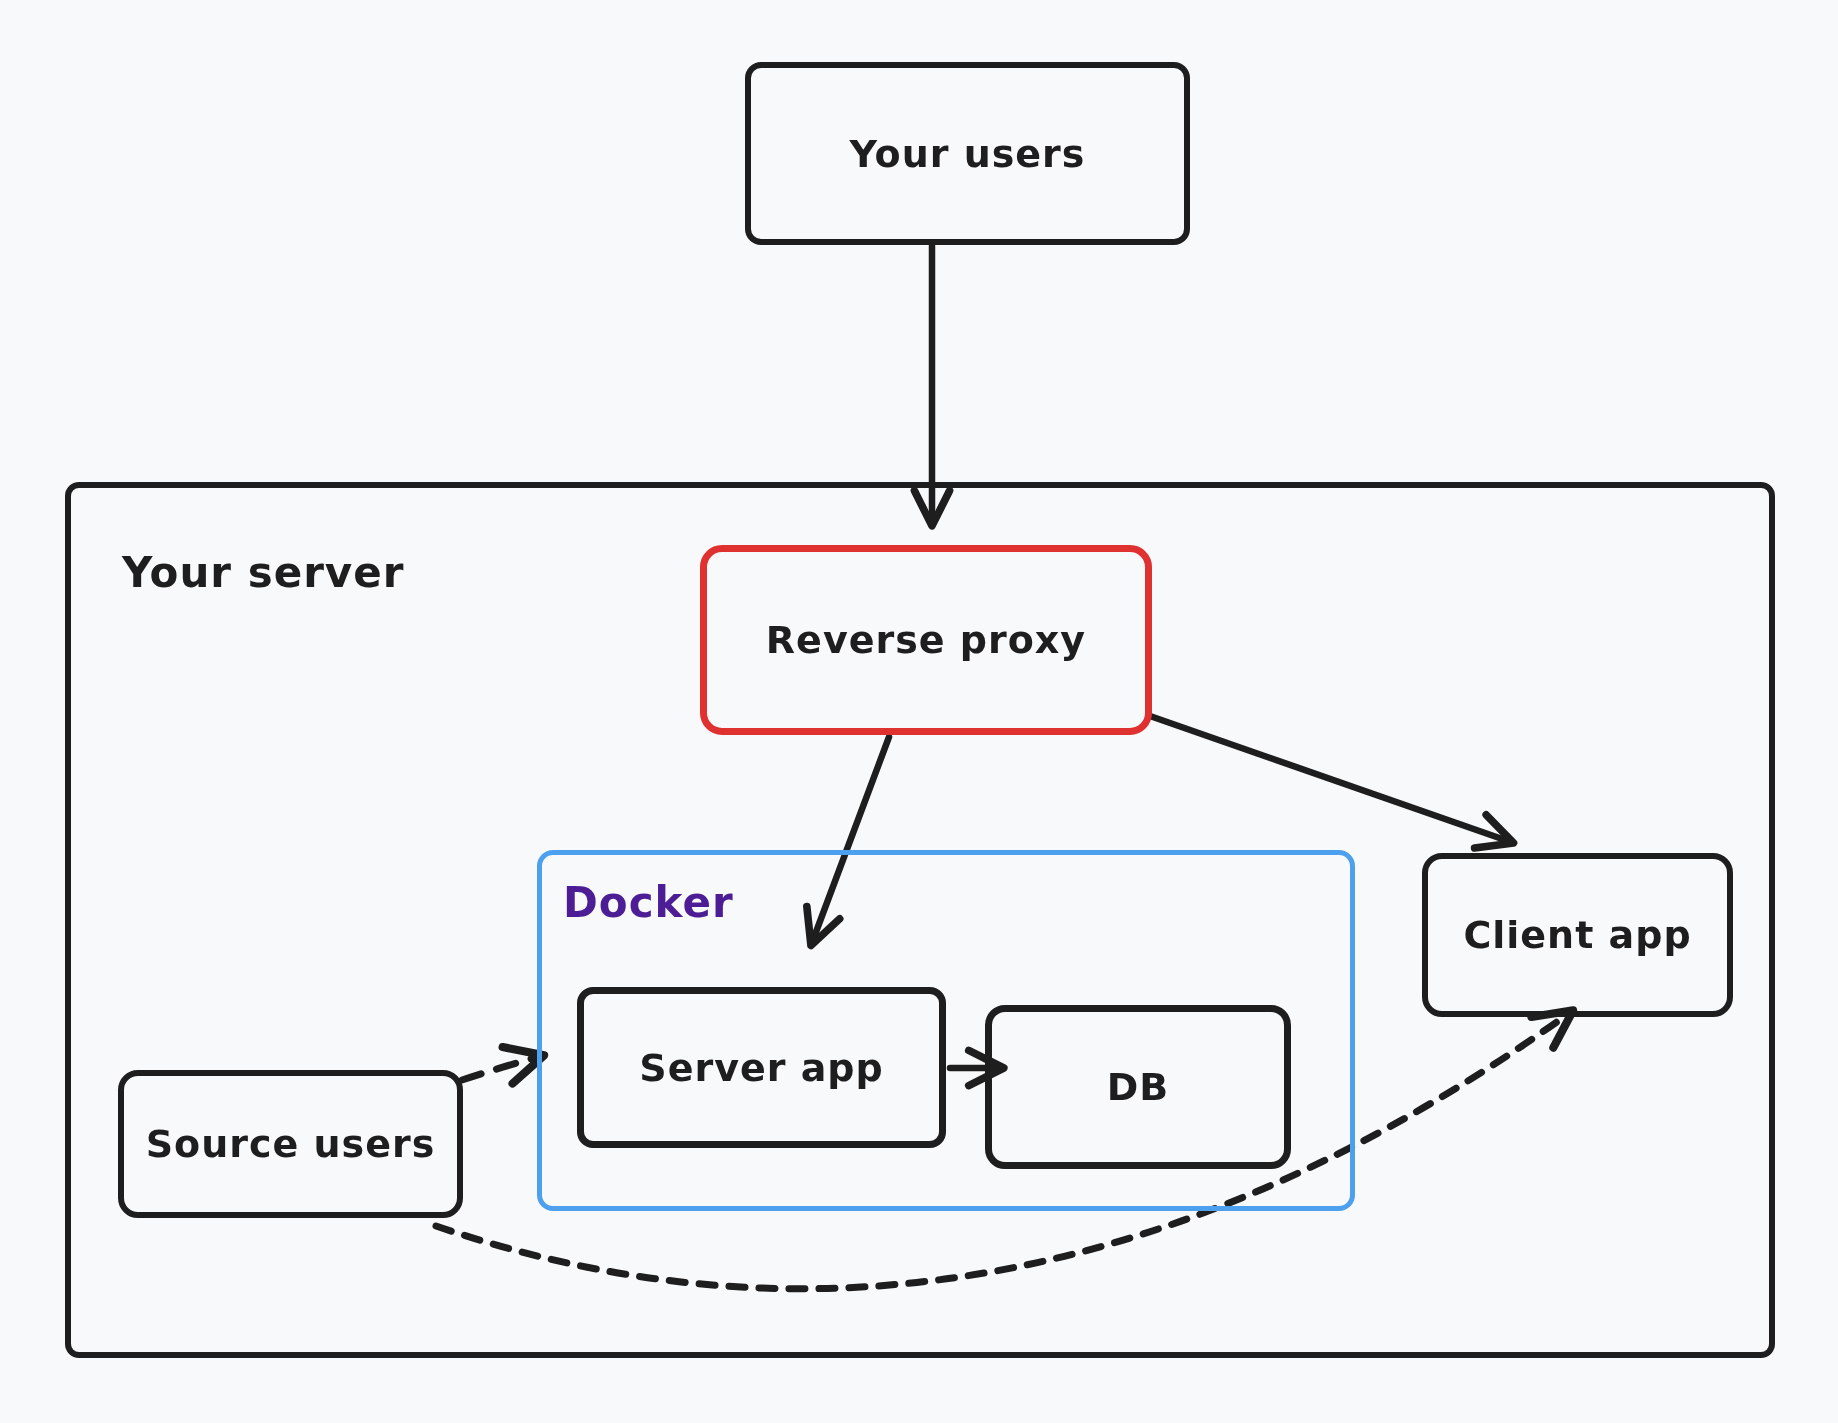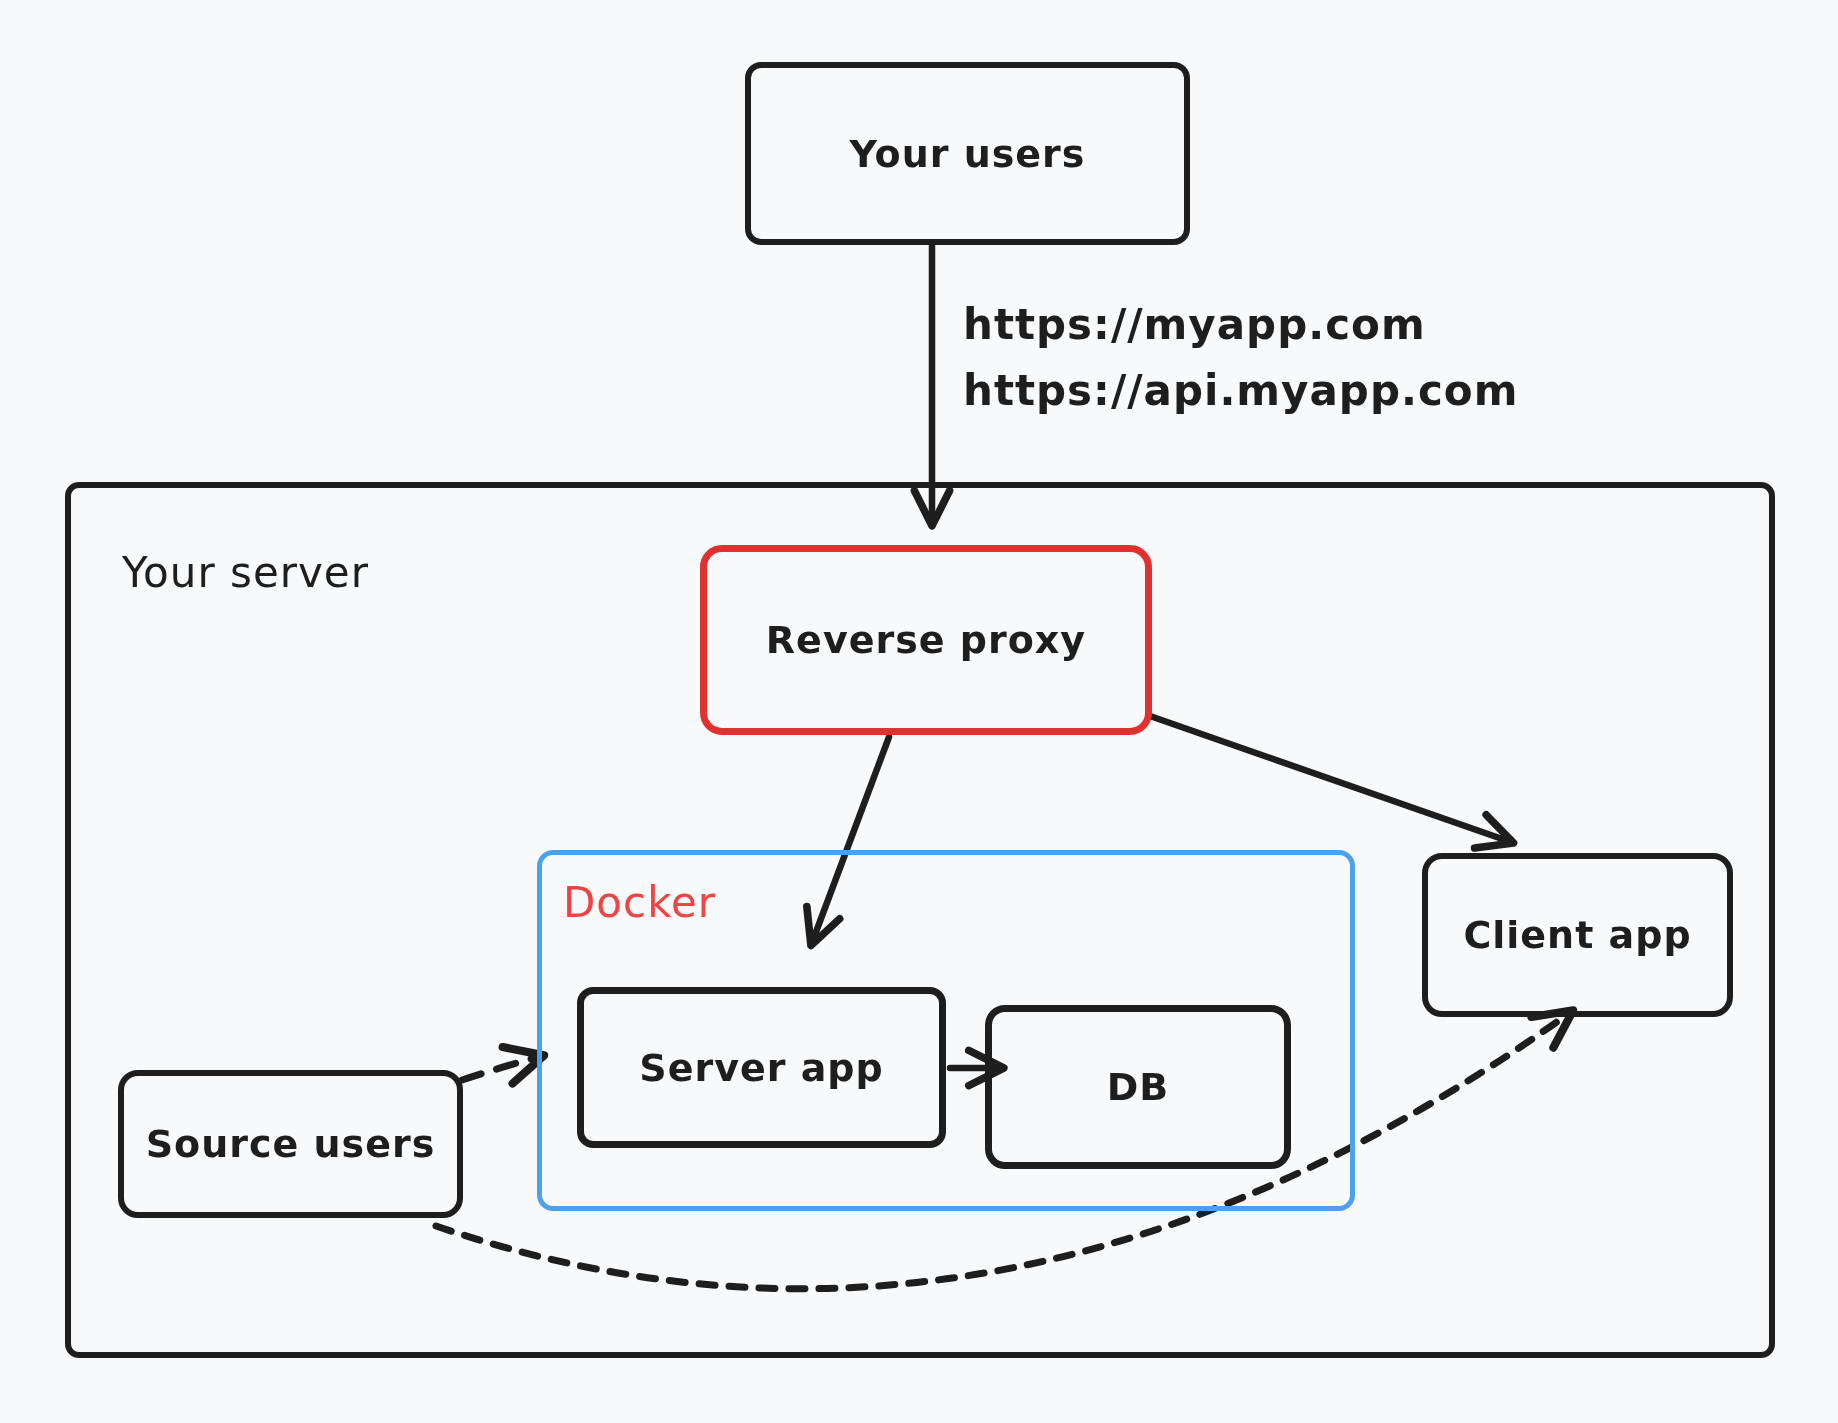--- a/index.html
+++ b/index.html
@@ -17,30 +17,30 @@
     box-sizing:border-box;
     border:6px solid #1e1e1e;
     border-radius:20px;
     display:flex;align-items:center;justify-content:center;
     font-weight:700;font-size:38px;
     background:transparent;
     letter-spacing:1px;
   }
   .group-label{
     position:absolute;
-    font-weight:400;font-size:42px;
+    font-weight:700;font-size:42px;
     letter-spacing:1px;
   }
   
   .users-box{left:710px;top:62px;width:445px;height:183px;border-radius:16px;margin-left:35px;}
   .server-group{left:65px;top:482px;width:1710px;height:876px;border-radius:14px;}
   .server-label{left:122px;top:548px;}
   .proxy-box{left:700px;top:545px;width:452px;height:190px;border-color:#e03131;border-width:7px;border-radius:22px;justify-content:center;}
   .docker-group{left:537px;top:850px;width:818px;height:361px;border:5px solid #4da0ed;border-radius:16px;position:absolute;box-sizing:border-box;}
-  .docker-label{left:563px;top:878px;color:#ef4444;}
+  .docker-label{left:563px;top:878px;color:#4c1d95;}
   .serverapp-box{left:577px;top:987px;width:369px;height:161px;border-width:7px;border-radius:16px;}
   .db-box{left:985px;top:1005px;width:306px;height:164px;border-width:7px;}
   .client-box{left:1422px;top:853px;width:311px;height:164px;}
   .source-box{left:118px;top:1070px;width:345px;height:148px;}
   .url-labels{
     position:absolute;left:963px;top:292px;
     font-weight:700;font-size:42px;line-height:66px;
     letter-spacing:1px;
   }
 </style>
@@ -66,24 +66,20 @@
 
     <path d="M 462 1080 Q 505 1066 538 1057" stroke="#1e1e1e" stroke-width="7" stroke-dasharray="20 16" fill="none" stroke-linecap="round" marker-end="url(#head)"></path>
 
     <path d="M 436 1226 Q 1000 1420 1568 1014" stroke="#1e1e1e" stroke-width="7" stroke-dasharray="16 14" fill="none" stroke-linecap="round" marker-end="url(#head)"></path>
   </svg>
 
   <div class="box users-box">
     <span>Your users</span>
   </div>
 
-  <div class="url-labels">
-    <div>https://myapp.com</div>
-    <div>https://api.myapp.com</div>
-  </div>
 
   <div class="box server-group"></div>
   <div class="group-label server-label">Your server</div>
 
   <div class="box proxy-box">
     <span>Reverse proxy</span>
   </div>
 
   <div class="docker-group"></div>
   <div class="group-label docker-label">Docker</div>

